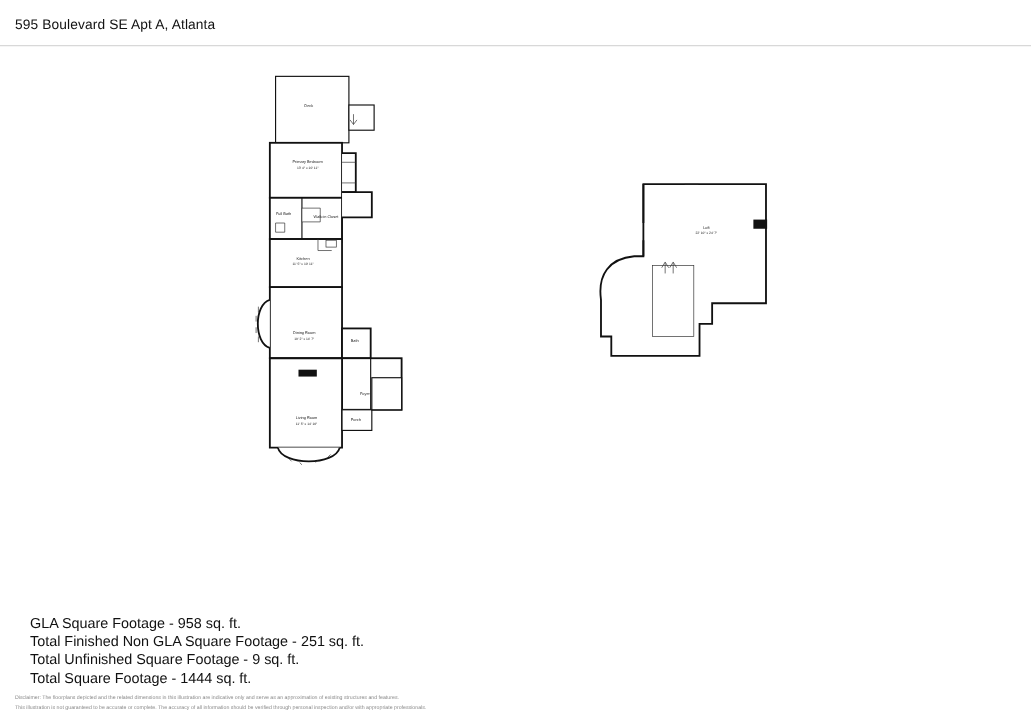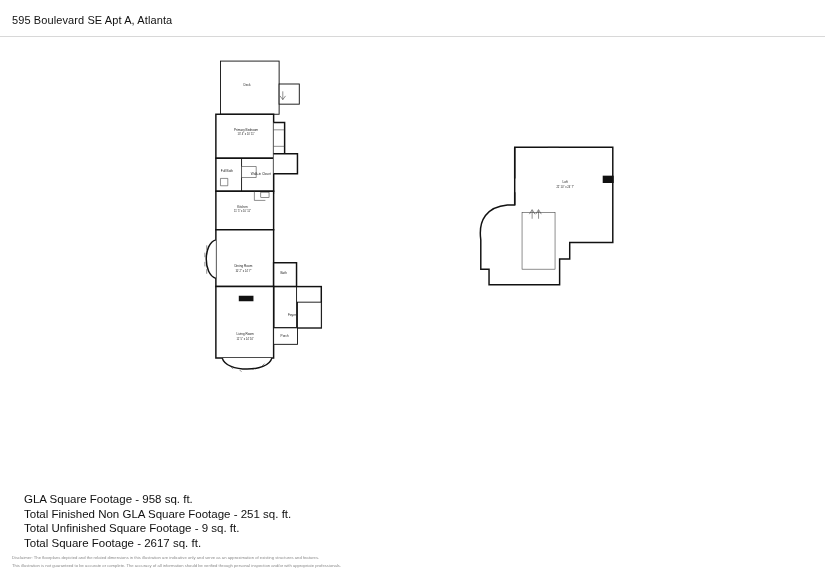--- a/index.html
+++ b/index.html
@@ -213,21 +213,21 @@
         <text class="rm-dim" x="579" y="201">22' 10" x 24' 7"</text>
       </g>
 
     </svg>
   </div>
 
   <div class="summary">
     <div class="summary-line">GLA Square Footage - 958 sq. ft.</div>
     <div class="summary-line">Total Finished Non GLA Square Footage - 251 sq. ft.</div>
     <div class="summary-line">Total Unfinished Square Footage - 9 sq. ft.</div>
-    <div class="summary-line">Total Square Footage - 2617 sq. ft.</div>
+    <div class="summary-line">Total Square Footage - 1444 sq. ft.</div>
   </div>
 
   <div class="disclaimer">
     <div class="disclaimer-line">Disclaimer: The floorplans depicted and the related dimensions in this illustration are indicative only and serve as an approximation of existing structures and features.</div>
     <div class="disclaimer-line">This illustration is not guaranteed to be accurate or complete. The accuracy of all information should be verified through personal inspection and/or with appropriate professionals.</div>
   </div>
 
 </div>
 
 </body></html>

